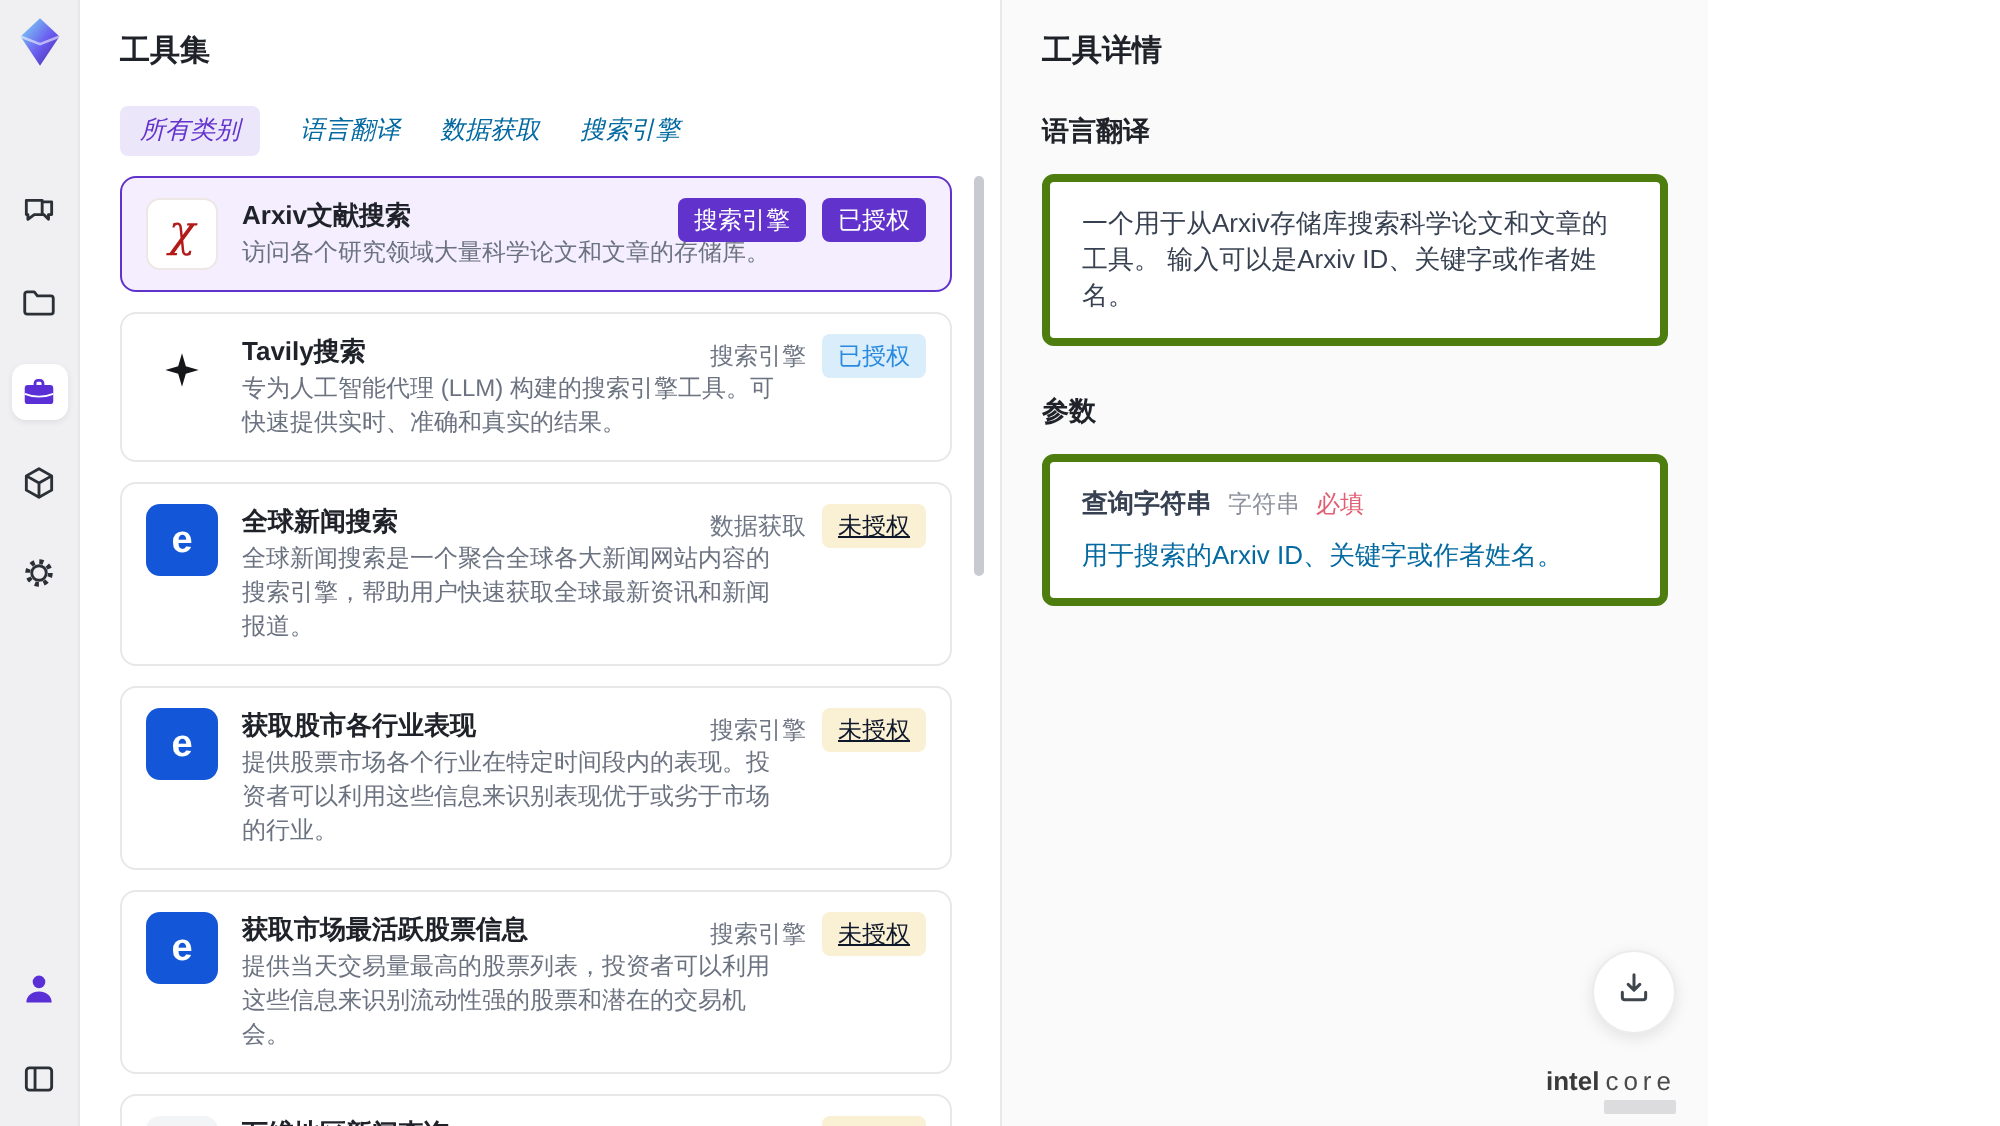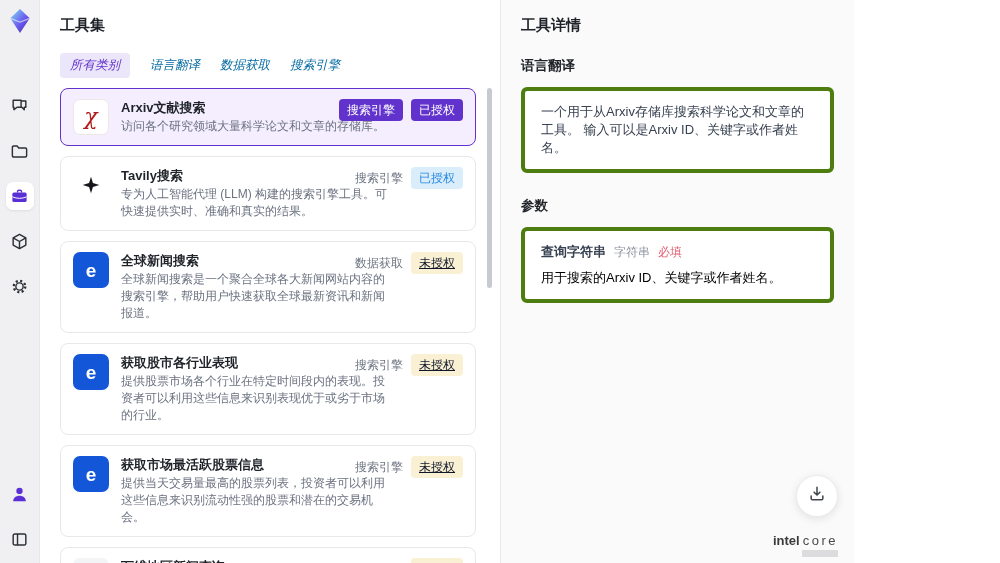--- a/index.html
+++ b/index.html
@@ -52,21 +52,21 @@
   
   .details { flex:1; background:#fafafa; padding:16px 20px; position:relative; }
   .details .panel-title { margin-bottom:22px; }
   .section-head { font-size:13.5px; font-weight:bold; margin-bottom:12px; }
   .info-box { background:#fff; border:4px solid #4d7c0f; border-radius:6px; padding:12px 16px;
     font-size:13px; color:#374151; line-height:18px; margin-bottom:24px; }
   .param-row-head { display:flex; align-items:baseline; gap:8px; margin-bottom:8px;text-align:center; }
   .param-name { font-size:13px; font-weight:bold; }
   .param-type { font-size:12px; color:#8a909c; }
   .param-required { font-size:12px; color:#e15f72; }
-  .param-desc { font-size:13px; color:#000000; line-height:18px; }
+  .param-desc { font-size:13px; color:#0369a1; line-height:18px; }
 
   
   .fab { position:absolute; right:16px; bottom:46px; width:42px; height:42px; border-radius:50%;
     background:#fff; border:1px solid #ececec; box-shadow:0 2px 8px rgba(0,0,0,.10);
     display:flex; align-items:center; justify-content:center; cursor:pointer; }
   .brand { position:absolute; right:16px; bottom:6px; text-align:right; line-height:1; }
   .brand-row { display:flex; align-items:baseline; gap:3px; }
   .brand .intel { font-size:13px; font-weight:bold; color:#3a3a3a; }
   .brand .core { font-size:13px; font-weight:400; color:#4a4a4a; letter-spacing:2.5px; }
   .brand .ultra-bar { width:36px; height:7px; background:#dcdcde; margin:3px 0 0 auto; border-radius:1px; }

